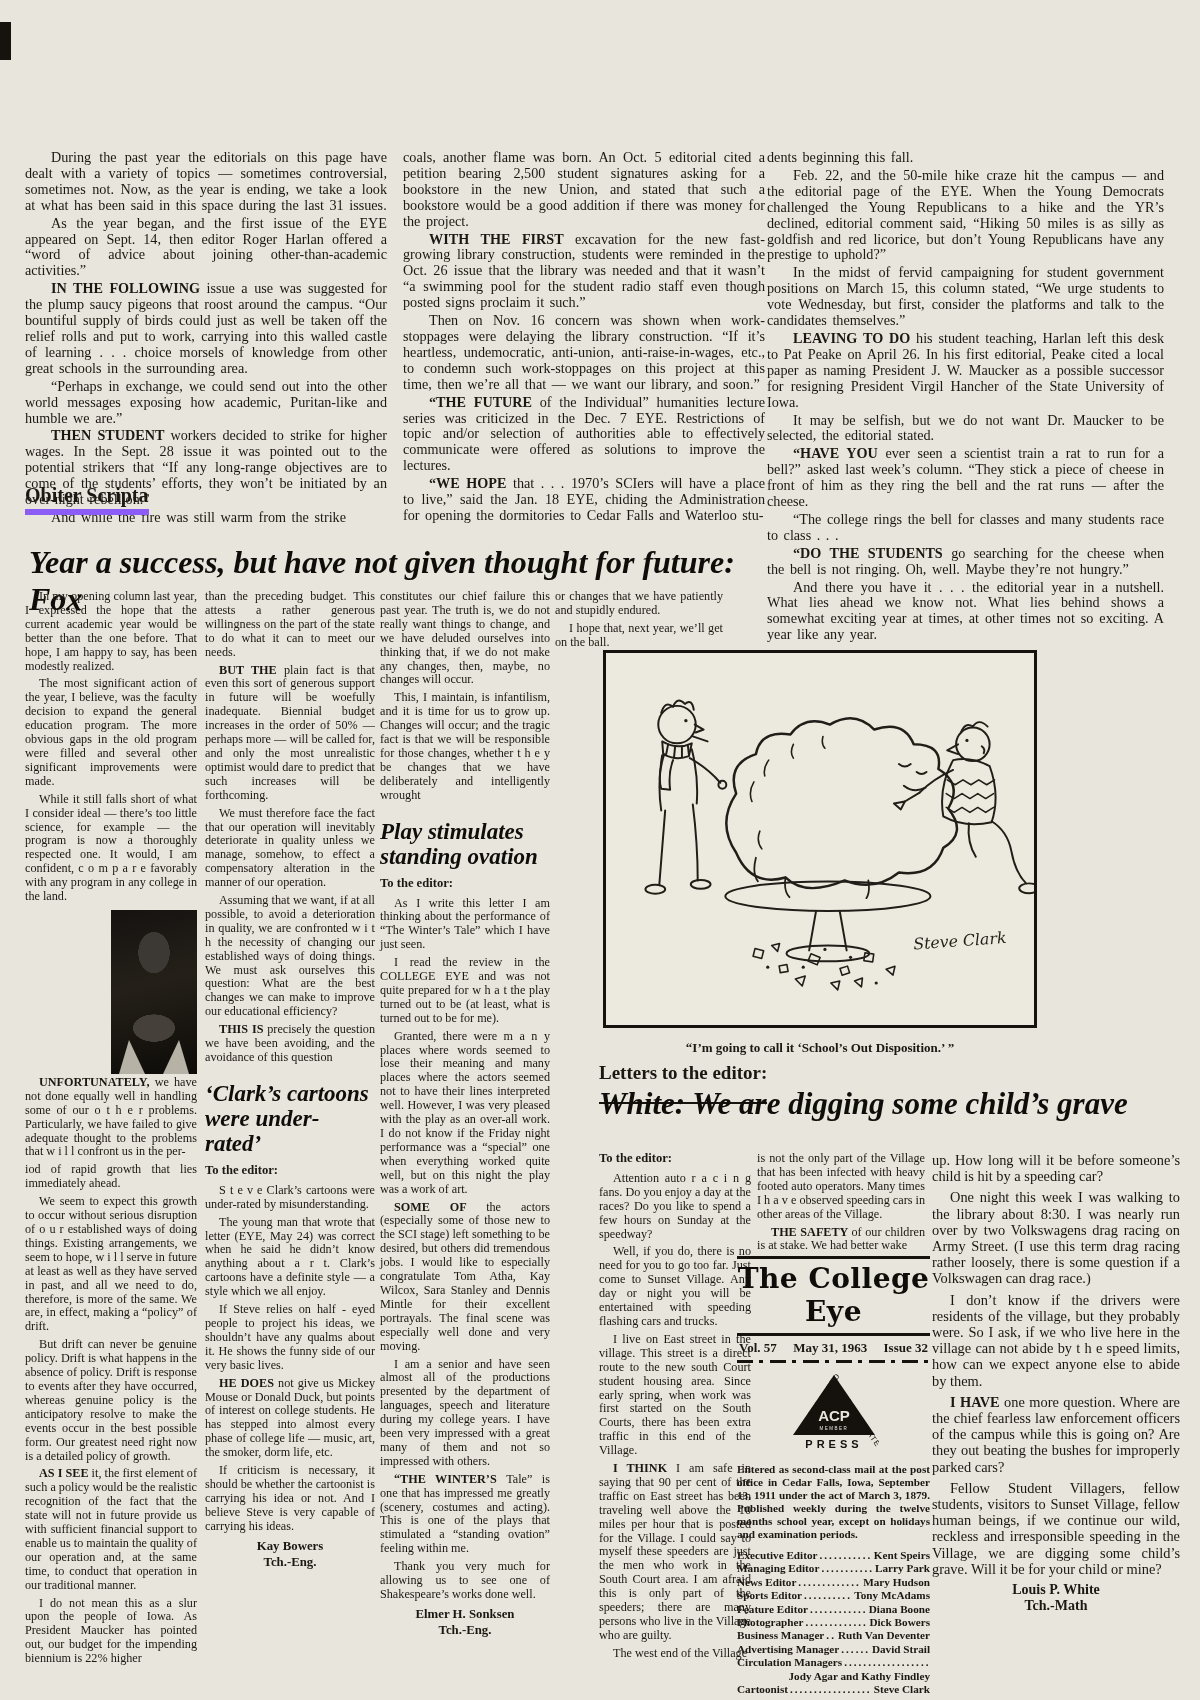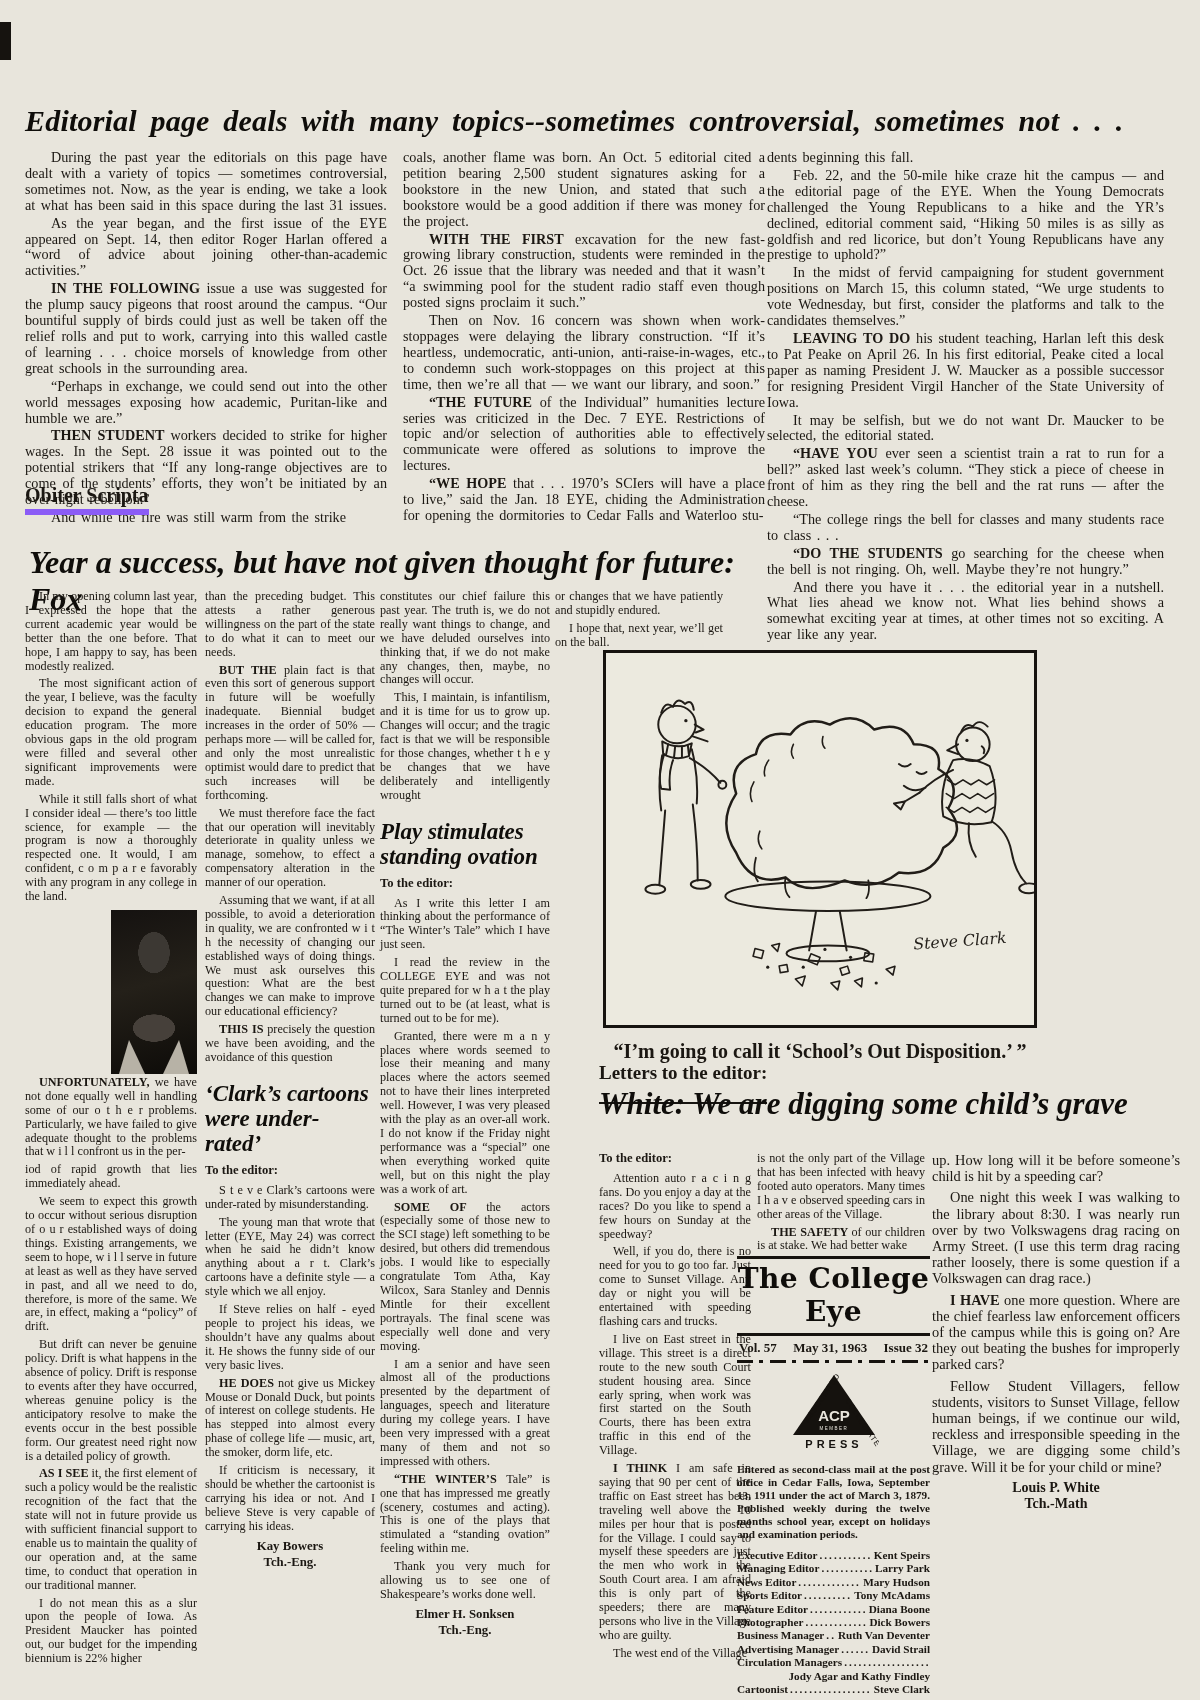--- a/index.html
+++ b/index.html
@@ -45,21 +45,21 @@
     text-align:left;text-indent:0;color:#0f0d0a;}
   .letter-head span{display:block;}
   .salut{font-weight:bold;font-size:12.6px;margin:0 0 6px;text-indent:0;}
   .sig{margin:4px 0 10px;text-align:center;font-weight:bold;font-size:12.8px;line-height:16px;}
 
   
   .cartoon-box{position:absolute;left:603px;top:650px;width:434px;height:378px;
     border:3px solid #16130f;background:#eceadf;}
   .cartoon-box svg{display:block;width:100%;height:100%;}
   .cartoon-caption{position:absolute;left:603px;top:1040px;width:434px;text-align:center;
-    font-weight:bold;font-size:20px;}
+    font-weight:bold;font-size:13px;}
 
   
   .letters-label{position:absolute;left:599px;top:1062px;font-size:19px;font-weight:bold;
     border-bottom:2px solid #16130f;padding-bottom:18px;}
   .white-headline{position:absolute;left:599px;top:1086px;width:586px;margin:0;
     font-size:31px;font-weight:bold;font-style:italic;color:#0f0d0a;}
   .wcol{position:absolute;top:1152px;font-size:12.2px;line-height:13.9px;text-align:justify;}
   .wcol p{margin:0 0 4px;text-indent:14px;}
   .wcol p.ni{text-indent:0;}
   .wcol3{font-size:14.4px;line-height:16.2px;}
@@ -81,21 +81,20 @@
   .staff-row .role,.staff-row .name{white-space:nowrap;}
   .staff-row .name{margin-left:auto;}
 </style>
 </head>
 <body>
 
 <div class="page">
 
   <div class="corner-mark"></div>
 
-  <h1 class="main-headline">Editorial page deals with many topics--sometimes controversial, sometimes not . . .</h1>
   <div class="tcol" style="left:25px;width:362px;">
       <p>During the past year the editorials on this page have dealt with a variety of topics — sometimes controversial, sometimes not. Now, as the year is ending, we take a look at what has been said in this space during the last 31 issues.</p>
       <p>As the year began, and the first issue of the EYE appeared on Sept. 14, then editor Roger Harlan offered a “word of advice about joining other-than-academic activities.”</p>
       <p><b>IN THE FOLLOWING </b>issue a use was suggested for the plump saucy pigeons that roost around the campus. “Our bountiful supply of birds could just as well be taken off the relief rolls and put to work, carrying into this walled castle of learning . . . choice morsels of knowledge from other great schools in the surrounding area.</p>
       <p>“Perhaps in exchange, we could send out into the other world messages exposing how academic, Puritan-like and humble we are.”</p>
       <p><b>THEN STUDENT </b>workers decided to strike for higher wages. In the Sept. 28 issue it was pointed out to the potential strikers that “If any long-range objectives are to come of the students’ efforts, they won’t be initiated by an over-night rebellion.”</p>
       <p>And while the fire was still warm from the strike</p>
     </div>
   <div class="tcol" style="left:403px;width:362px;">
       <p class="ni">coals, another flame was born. An Oct. 5 editorial cited a petition bearing 2,500 student signatures asking for a bookstore in the new Union, and stated that such a bookstore would be a good addition if there was money for the project.</p>
@@ -284,20 +283,21 @@
 
   <div class="wcol" style="left:757px;width:168px;">
       <p class="ni">is not the only part of the Village that has been infected with heavy footed auto operators. Many times I h a v e observed speeding cars in other areas of the Village.</p>
       <p><b>THE SAFETY </b>of our children is at stake. We had better wake</p>
     </div>
 
   <div class="wcol wcol3" style="left:932px;width:248px;">
     <div>
         <p class="ni">up. How long will it be before someone’s child is hit by a speeding car?</p>
         <p>One night this week I was walking to the library about 8:30. I was nearly run over by two Volkswagens drag racing on Army Street. (I use this term drag racing rather loosely, there is some question if a Volkswagen can drag race.)</p>
+        <p>I don’t know if the drivers were residents of the village, but they probably were. So I ask, if we who live here in the village can not abide by t h e speed limits, how can we expect anyone else to abide by them.</p>
         <p><b>I HAVE </b>one more question. Where are the chief fearless law enforcement officers of the campus while this is going on? Are they out beating the bushes for improperly parked cars?</p>
         <p>Fellow Student Villagers, fellow students, visitors to Sunset Village, fellow human beings, if we continue our wild, reckless and irresponsible speeding in the Village, we are digging some child’s grave. Will it be for your child or mine?</p>
       </div>
     <div class="sig">
       <div>Louis P. White</div>
       <div>Tch.-Math</div>
     </div>
   </div>
 
   <div class="masthead">

